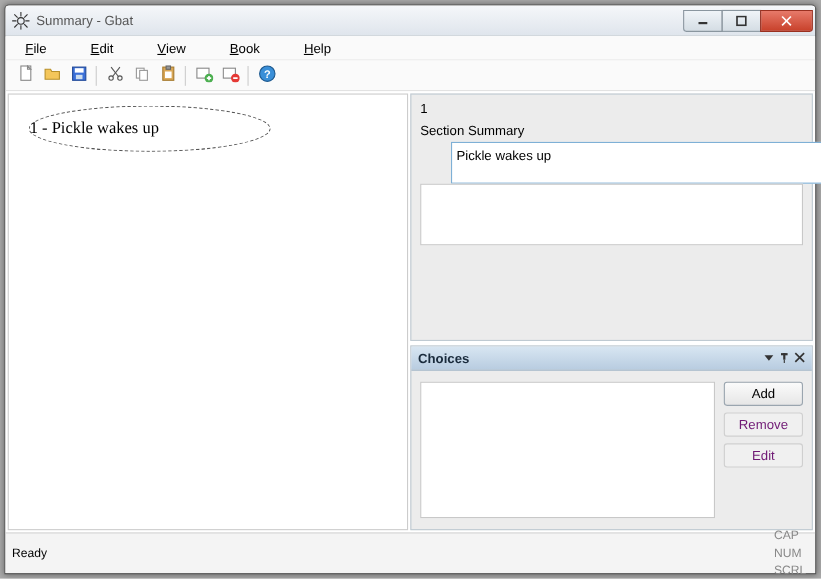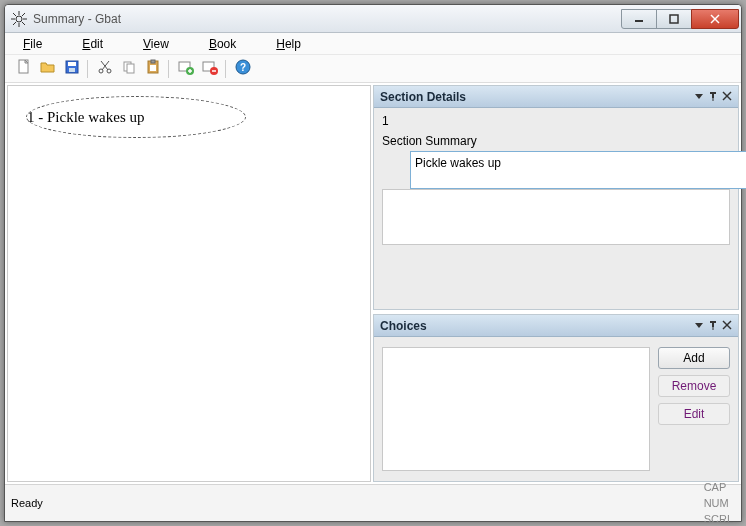--- a/index.html
+++ b/index.html
@@ -328,38 +328,20 @@
 
   <div class="client">
     <div class="canvas">
       <div class="node">
         <span>1 - Pickle wakes up</span>
       </div>
     </div>
     <div class="right">
 
       <div class="panel details">
-        <div class="panel-head">
-          <span>Section Details</span>
-          <span class="spacer"></span>
-          <span class="phead-icons">
-            <span><svg viewBox="0 0 10 10">
-                  <polygon points="1,3 9,3 5,8" fill="#333"></polygon>
-                </svg></span>
-            <span><svg viewBox="0 0 10 10">
-                  <rect x="4" y="1" width="2" height="6" fill="#333"></rect>
-                  <rect x="2" y="1" width="6" height="2" fill="#333"></rect>
-                  <line x1="5" y1="7" x2="5" y2="10" stroke="#333"></line>
-                </svg></span>
-            <span><svg viewBox="0 0 10 10">
-                  <line x1="1" y1="1" x2="9" y2="9" stroke="#333" stroke-width="1.5"></line>
-                  <line x1="9" y1="1" x2="1" y2="9" stroke="#333" stroke-width="1.5"></line>
-                </svg></span>
-          </span>
-        </div>
         <div class="panel-body">
           <div class="section-id">1</div>
           <div class="field-label">Section Summary</div>
           <textarea class="txt-input summary" style="">Pickle wakes up</textarea>
           <textarea class="txt-input section-text" style=""></textarea>
         </div>
       </div>
 
       <div class="panel choices">
         <div class="panel-head">

